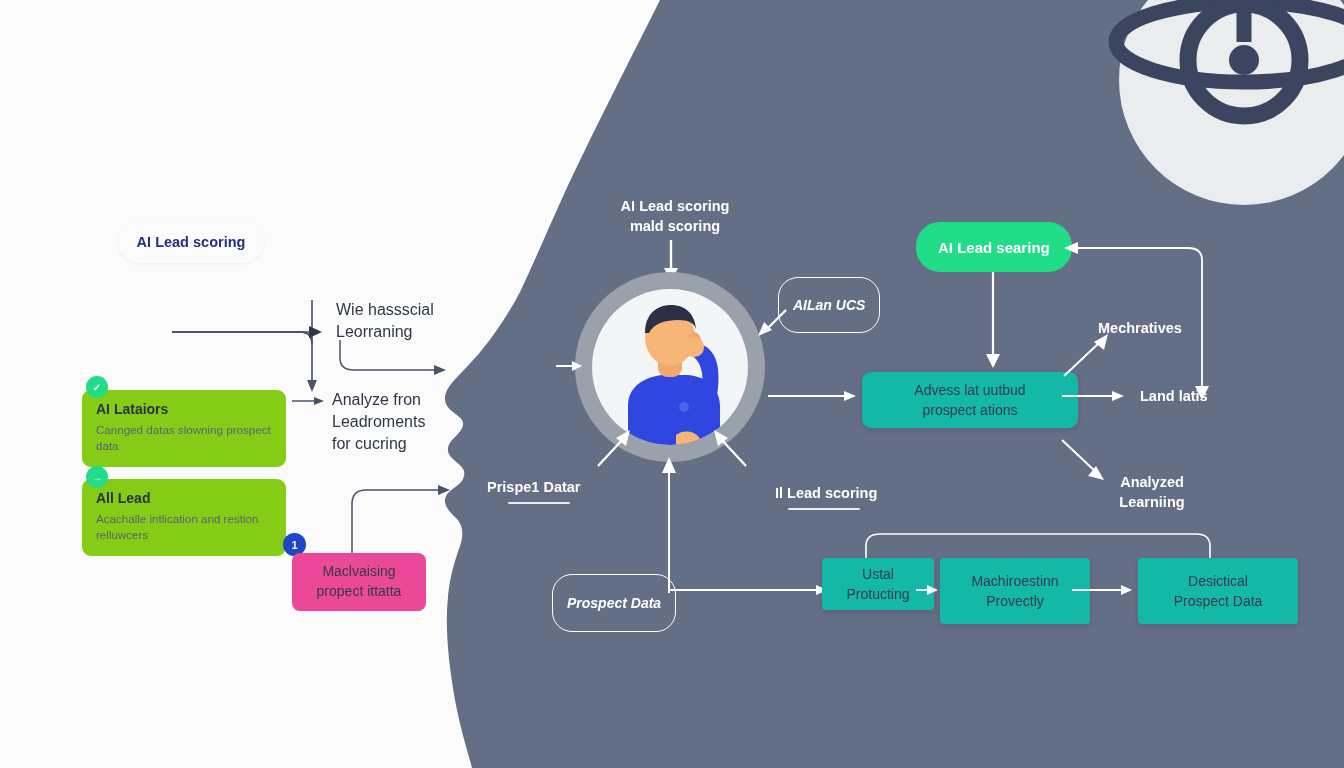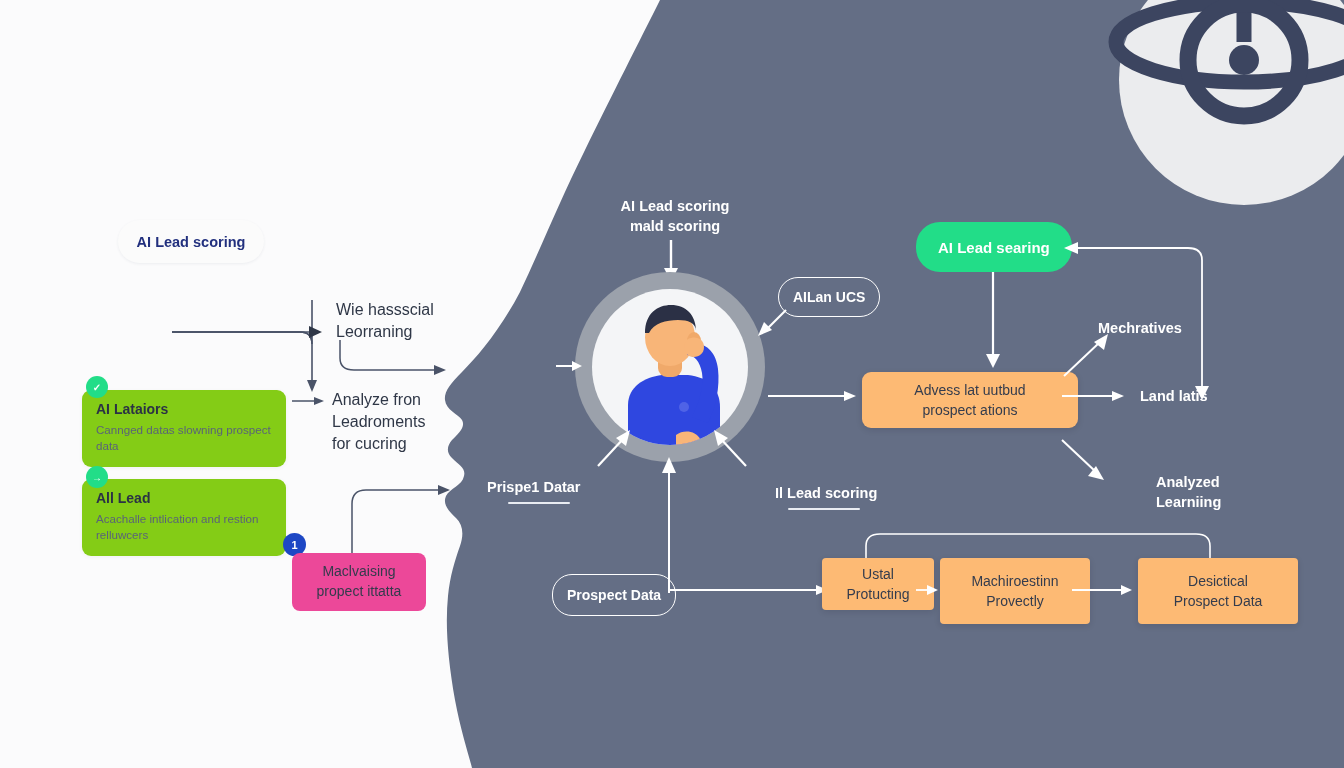--- a/index.html
+++ b/index.html
@@ -54,34 +54,34 @@
   .card-soft{
     background:#ec4899;border-radius:8px;padding:9px 13px;
     color:#333b4c;font-size:14px;line-height:1.42;
   }
 
   
   .pill-outline{
     border:1.7px solid #ffffff;border-radius:20px;
     color:#ffffff;font-size:14px;font-weight:bold;
     display:flex;align-items:center;justify-content:center;
-    padding:4px 14px;height:30px;
+    padding:12px 14px;height:30px;font-style:italic;
   }
 
   
   .pill-green{
     border-radius:24px;height:50px;
     display:flex;align-items:center;justify-content:center;
     color:#ffffff;font-weight:bold;font-size:15px;
     padding:0 22px;
   }
 
   
   .box-white{
-    background:#fdba74;border-radius:9px;
+    background:#14b8a6;border-radius:9px;
     display:flex;align-items:center;justify-content:center;
     text-align:center;color:#343c4d;font-size:14px;line-height:1.45;
     box-shadow:0 2px 6px rgba(20,26,40,.13);
     padding:0 10px;
   }
   .box-white.sq{border-radius:4px;}
 
   svg{overflow:visible;}
 </style>
 </head>
@@ -298,21 +298,21 @@
     <polygon points="62,8 50,3 50,13" fill="#ffffff"></polygon>
   </svg>
   <div class="abs lbl-light" style="left:1140px;top:386px;">
     <span>Land latis</span>
   </div>
 
   <svg class="abs" style="left:1058px;top:436px;width:56px;height:50px;">
     <line x1="4" y1="4" x2="38" y2="36" stroke="#ffffff" stroke-width="2"></line>
     <polygon points="46,44 30,40 38,30" fill="#ffffff"></polygon>
   </svg>
-  <div class="abs lbl-light" style="left:1156px;top:472px;width:120px;">
+  <div class="abs lbl-light" style="left:1092px;top:472px;width:120px;text-align:center;">
     <div>Analyzed</div>
     <div>Learniing</div>
   </div>
 
   <svg class="abs" style="left:1062px;top:240px;width:146px;height:160px;">
     <path d="M 140,150 L 140,20 Q 140,8 126,8 L 14,8" fill="none" stroke="#ffffff" stroke-width="1.8"></path>
     <polygon points="2,8 16,2 16,14" fill="#ffffff"></polygon>
     <polygon points="140,160 133,146 147,146" fill="#ffffff"></polygon>
   </svg>
 

